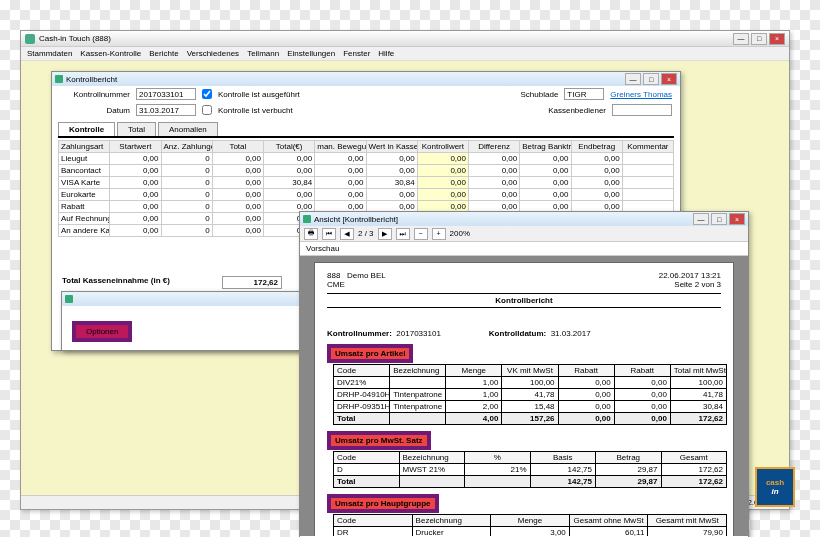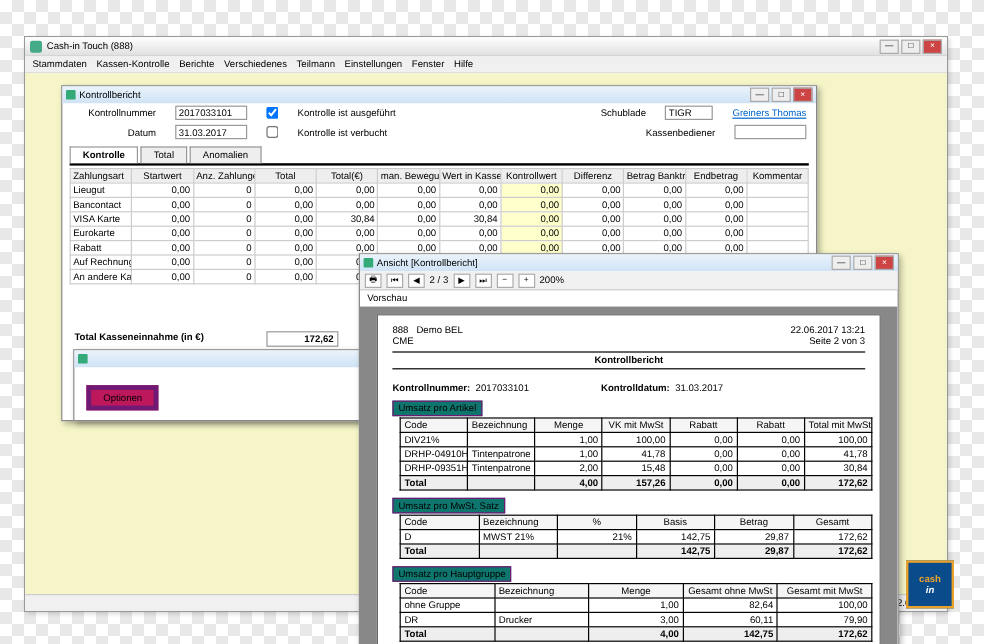--- a/index.html
+++ b/index.html
@@ -13,21 +13,21 @@
 .menubar{height:14px;background:#f0f0f0;border-bottom:1px solid #ddd;display:flex;gap:8px;padding:0 6px;align-items:center}
 .menubar span{cursor:pointer}
 .mainarea{position:absolute;top:30px;left:0;right:0;bottom:14px;background:#f5f5c8}
 .statusbar{position:absolute;bottom:0;left:0;right:0;height:14px;background:#f0f0f0;border-top:1px solid #ccc;display:flex;justify-content:flex-end;gap:8px;padding:0 6px;align-items:center}
 .statusbar span{border-left:1px solid #ccc;padding-left:6px}
 .subwin{position:absolute;background:#fff;border:1px solid #888;box-shadow:2px 2px 5px rgba(0,0,0,.3)}
 .sw-title{height:14px;background:linear-gradient(#eaf3fb,#cfe3f5);display:flex;align-items:center;justify-content:space-between;padding:0 3px}
 .sw-title .l{display:flex;align-items:center;gap:3px}
 .sw-title .miniicon{width:8px;height:8px;background:#3a7;border-radius:1px}
 .kontroll{top:10px;left:30px;width:630px;height:280px}
-.form-row{display:flex;gap:16px;padding:2px 8px;align-items:center}
+.form-row{display:flex;gap:6px;padding:2px 8px;align-items:center}
 .lbl{text-align:right;width:70px}
 .inp{border:1px solid #999;padding:1px 2px;background:#fff;height:12px}
 .chk{width:10px;height:10px}
 .tabs{display:flex;border-bottom:2px solid #000000;margin:4px 6px 0}
 .tab{padding:2px 10px;border:1px solid #999;border-bottom:none;background:#eee;margin-right:2px;cursor:pointer}
 .tab.active{background:#fff;font-weight:bold}
 table{border-collapse:collapse;width:calc(100% - 12px);margin:2px 6px;table-layout:fixed}
 th,td{border:1px solid #ccc;padding:1px 2px;text-align:right;overflow:hidden;white-space:nowrap}
 th{background:#eee;text-align:center;font-weight:normal}
 td:first-child,th:first-child{text-align:left}
@@ -38,23 +38,23 @@
 .btn{border:4px solid #701a75;background:#be185d;padding:2px 10px;cursor:pointer}
 .opt1{position:absolute;bottom:8px;left:10px}
 .stubwin{top:230px;left:40px;width:640px;height:60px;z-index:1}
 .opt2{position:absolute;bottom:8px;left:10px}
 .ansicht{top:150px;left:278px;width:450px;height:330px;z-index:3}
 .rpt-tb{height:16px;background:#f0f0f0;border-bottom:1px solid #ccc;display:flex;align-items:center;gap:4px;padding:0 4px}
 .rpt-tb .b{width:14px;height:12px;border:1px solid #aaa;background:#fff;display:flex;align-items:center;justify-content:center;cursor:pointer;font-size:7px}
 .rpt-page{margin:6px auto;width:420px;background:#fff;border:1px solid #666;padding:8px 12px}
 .rpt-hdr{display:flex;justify-content:space-between}
 .rpt-title{text-align:center;font-weight:bold;margin:4px 0;border-top:1px solid #000;border-bottom:1px solid #000;padding:2px}
-.rpt-meta{display:flex;gap:60px;margin:11px 0 6px}
+.rpt-meta{display:flex;gap:48px;margin:21px 0 6px}
 .section{margin-top:6px}
-.sec-h{border:1px solid #701a75;padding:1px 4px;display:inline-block;background:#0f766e;font-weight:normal}
+.sec-h{border:4px solid #701a75;padding:1px 4px;display:inline-block;background:#ef4444;font-weight:bold}
 .rtbl{width:100%;border-collapse:collapse;margin-top:1px}
 .rtbl th,.rtbl td{border:1px solid #000;padding:1px 3px;text-align:right}
 .rtbl th{background:#f5f5f5;text-align:center}
 .rtbl td:first-child,.rtbl th:first-child{text-align:left}
 .rtbl td:nth-child(2),.rtbl th:nth-child(2){text-align:left}
 .rtbl .tot td{font-weight:bold;background:#eee}
 .logo{position:absolute;right:25px;bottom:30px;width:40px;height:40px;background:#0a4b8c;border:2px solid #e8a22c;display:flex;flex-direction:column;align-items:center;justify-content:center;color:#e8a22c;font-weight:bold;font-size:9px}
 .logo .i{font-style:italic;color:#fff}
 .hl{background:#ffffcc}
 </style>
@@ -397,27 +397,20 @@
                   <tr id="s3c">
                     <th>Code</th>
                     <th>Bezeichnung</th>
                     <th>Menge</th>
                     <th>Gesamt ohne MwSt</th>
                     <th>Gesamt mit MwSt</th>
                   </tr>
                 </thead>
                 <tbody id="s3r">
                   <tr>
-                    <td>ohne Gruppe</td>
-                    <td></td>
-                    <td>1,00</td>
-                    <td>82,64</td>
-                    <td>100,00</td>
-                  </tr>
-                  <tr>
                     <td>DR</td>
                     <td>Drucker</td>
                     <td>3,00</td>
                     <td>60,11</td>
                     <td>79,90</td>
                   </tr>
                   <tr class="tot">
                     <td>Total</td>
                     <td></td>
                     <td>4,00</td>

